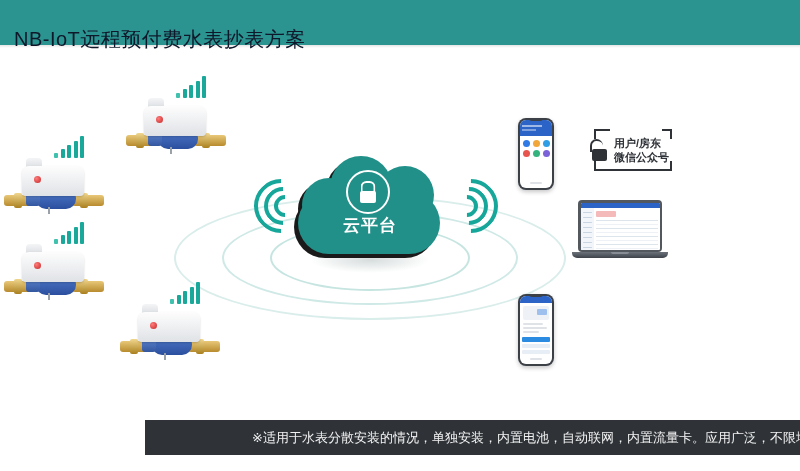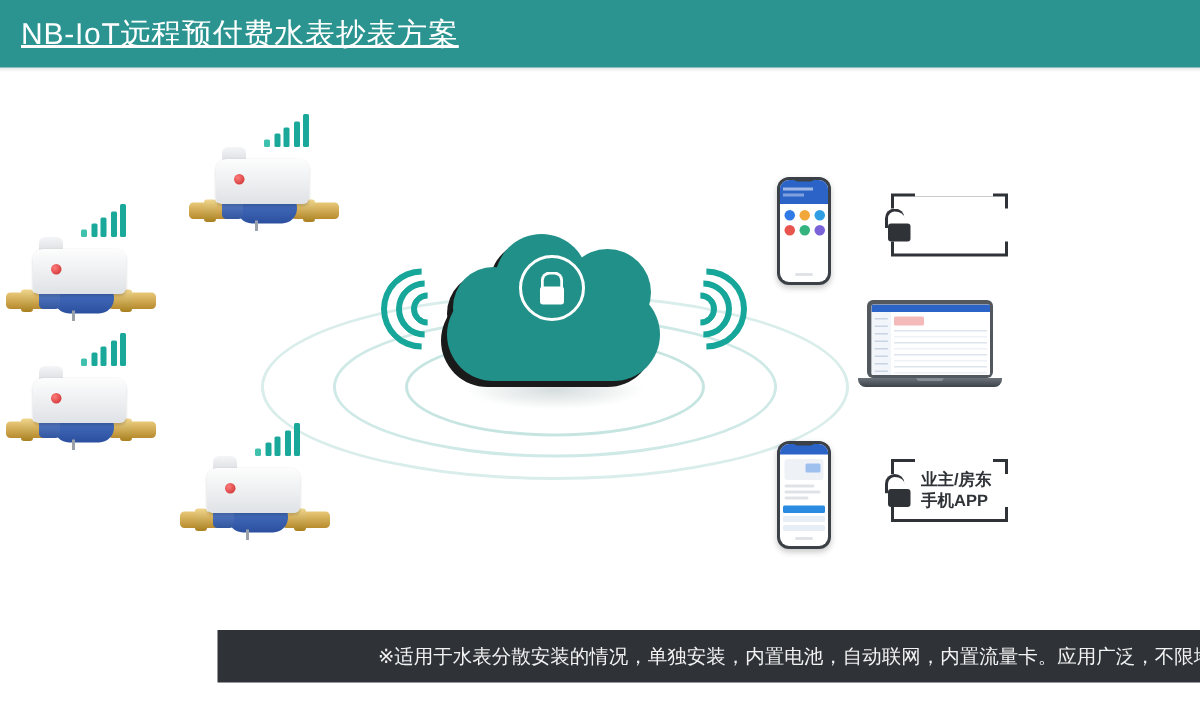--- a/index.html
+++ b/index.html
@@ -9,24 +9,23 @@
     font-family:"Liberation Sans","DejaVu Sans",sans-serif;
   }
   .stage{position:absolute;inset:0;}
 
   
   .header{
     position:absolute;left:0;top:0;width:800px;height:45px;
     background:#2b9490;
   }
   .header-title{
-    position:absolute;left:14px;top:9px;
-    font-size:20px;color:#ffffff;letter-spacing:.5px;
+    position:absolute;left:14px;top:26px;
+    font-size:20px;color:#0f172a;letter-spacing:.5px;
     white-space:nowrap;
-    text-decoration:underline;
   }
   .header-shadow{
     position:absolute;left:0;top:45px;width:800px;height:3px;
     background:linear-gradient(to bottom,rgba(0,0,0,.10),rgba(0,0,0,0));
   }
 
   
   .ripples{position:absolute;left:175px;top:195px;width:390px;height:125px;}
   .ripple{
     position:absolute;border-radius:50%;
@@ -280,20 +279,21 @@
     <div class="cloud-body">
       <div class="lobe lobe-a"></div>
       <div class="lobe lobe-b"></div>
       <div class="lobe lobe-c"></div>
       <div class="base"></div>
     </div>
     <div class="lock-icon">
       <div class="lock-shackle"></div>
       <div class="lock-body"></div>
     </div>
+    <div class="cloud-label">云平台</div>
   </div>
 
   <div class="meter meter1">
     <div class="m-signal">
         <i></i>
         <i></i>
         <i></i>
         <i></i>
         <i></i>
       </div>
@@ -386,20 +386,24 @@
   </div>
 
   <div class="bracket bracket-wechat">
     <div class="br-box"></div>
     <div class="br-gapL"></div>
       <div class="br-gapR"></div>
       <div class="br-gapTop"></div>
     <div class="br-unlock">
       <div class="u-shackle"></div>
         <div class="u-body"></div>
+    </div>
+    <div class="br-text">
+      <div>用户/房东</div>
+      <div>微信公众号</div>
     </div>
   </div>
 
   <div class="laptop">
     <div class="lt-lid">
       <div class="lt-screen">
         <div class="lt-topbar"></div>
         <div class="lt-side">
           <i style="top:4px"></i>
             <i style="top:9px"></i>
@@ -436,31 +440,17 @@
       <div class="ph2-line" style="top:27px;width:20px"></div>
       <div class="ph2-line" style="top:31px;width:24px"></div>
       <div class="ph2-line" style="top:35px;width:16px"></div>
       <div class="ph2-bar" style="top:41px"></div>
       <div class="ph2-bar2" style="top:48px"></div>
       <div class="ph2-bar2" style="top:54px"></div>
       <div class="ph-home"></div>
     </div>
   </div>
 
-  <div class="bracket bracket-app">
-    <div class="br-box"></div>
-    <div class="br-gapL"></div>
-      <div class="br-gapR"></div>
-      <div class="br-gapTop"></div>
-    <div class="br-unlock">
-      <div class="u-shackle"></div>
-        <div class="u-body"></div>
-    </div>
-    <div class="br-text">
-      <div>业主/房东</div>
-      <div>手机APP</div>
-    </div>
-  </div>
 
   <div class="banner"></div>
   <div class="banner-text">※适用于水表分散安装的情况，单独安装，内置电池，自动联网，内置流量卡。应用广泛，不限地域</div>
 
 </div>
 
 </body></html>

